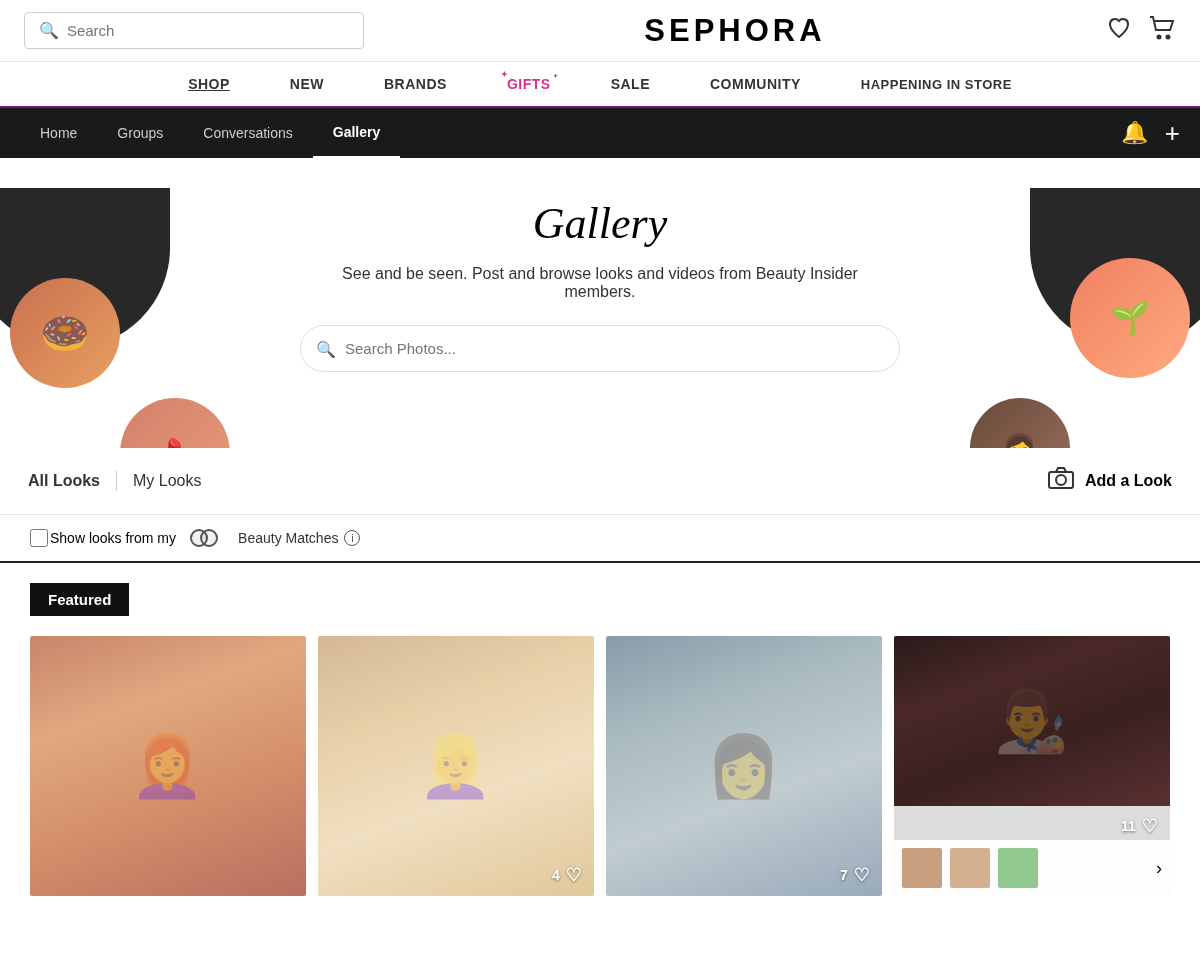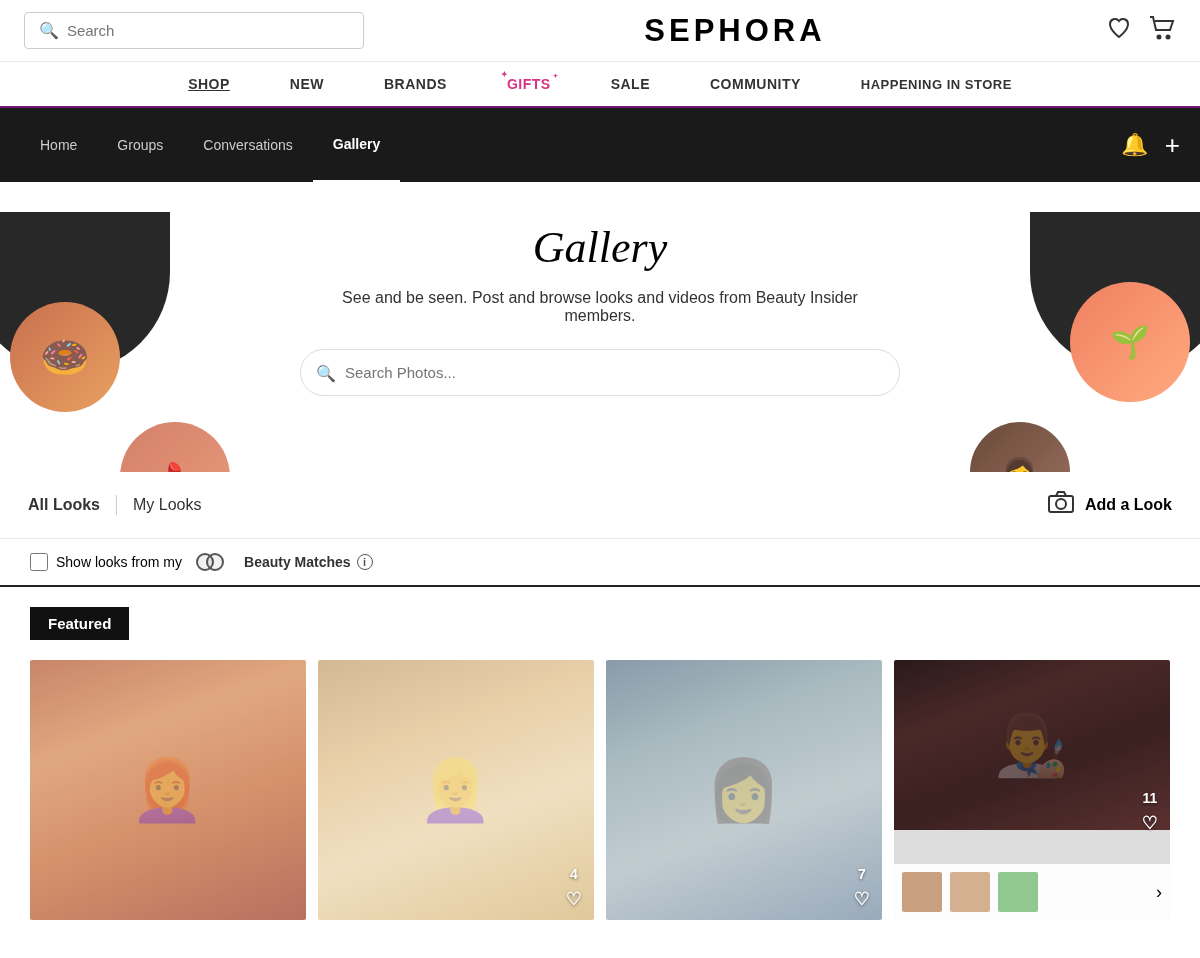--- a/index.html
+++ b/index.html
@@ -121,21 +121,21 @@
       padding: 0 20px;
     }
     .comm-items {
       display: flex;
       align-items: center;
       flex: 1;
     }
     .comm-item {
       color: #ccc;
       font-size: 14px;
-      padding: 28px 20px;
+      padding: 16px 20px;
       cursor: pointer;
       text-decoration: none;
     }
     .comm-item.active {
       color: #fff;
       font-weight: bold;
       border-bottom: 2px solid #fff;
     }
     .comm-right {
       display: flex;
@@ -247,36 +247,36 @@
       border-bottom: 2px solid #222;
     }
     .filter-left {
       display: flex;
       align-items: center;
       gap: 14px;
     }
     .checkbox-wrap {
       display: flex;
       align-items: center;
-      gap: 8px;
+      gap: 2px;
     }
     .checkbox-wrap input[type=checkbox] {
       width: 18px;
       height: 18px;
       cursor: pointer;
     }
     .show-looks-label {
       font-size: 14px;
     }
     .beauty-matches-badge {
       display: flex;
       align-items: center;
       gap: 6px;
       font-size: 14px;
-      font-weight: bold;
+      font-weight: normal;
       color: #333;
     }
     .bm-icon {
       width: 28px;
       height: 18px;
       position: relative;
       display: inline-flex;
       align-items: center;
     }
     .bm-circle {
@@ -362,21 +362,20 @@
       position: absolute;
       bottom: 10px;
       right: 12px;
       display: flex;
       align-items: center;
       gap: 6px;
       color: #fff;
       font-size: 14px;
       font-weight: bold;
       text-shadow: 0 1px 3px rgba(0,0,0,0.5);
-      flex-direction: column;
     }
     .heart-icon { font-size: 18px; }
     .card-products {
       position: absolute;
       bottom: 0;
       left: 0;
       right: 0;
       background: rgba(255,255,255,0.92);
       display: flex;
       align-items: center;

